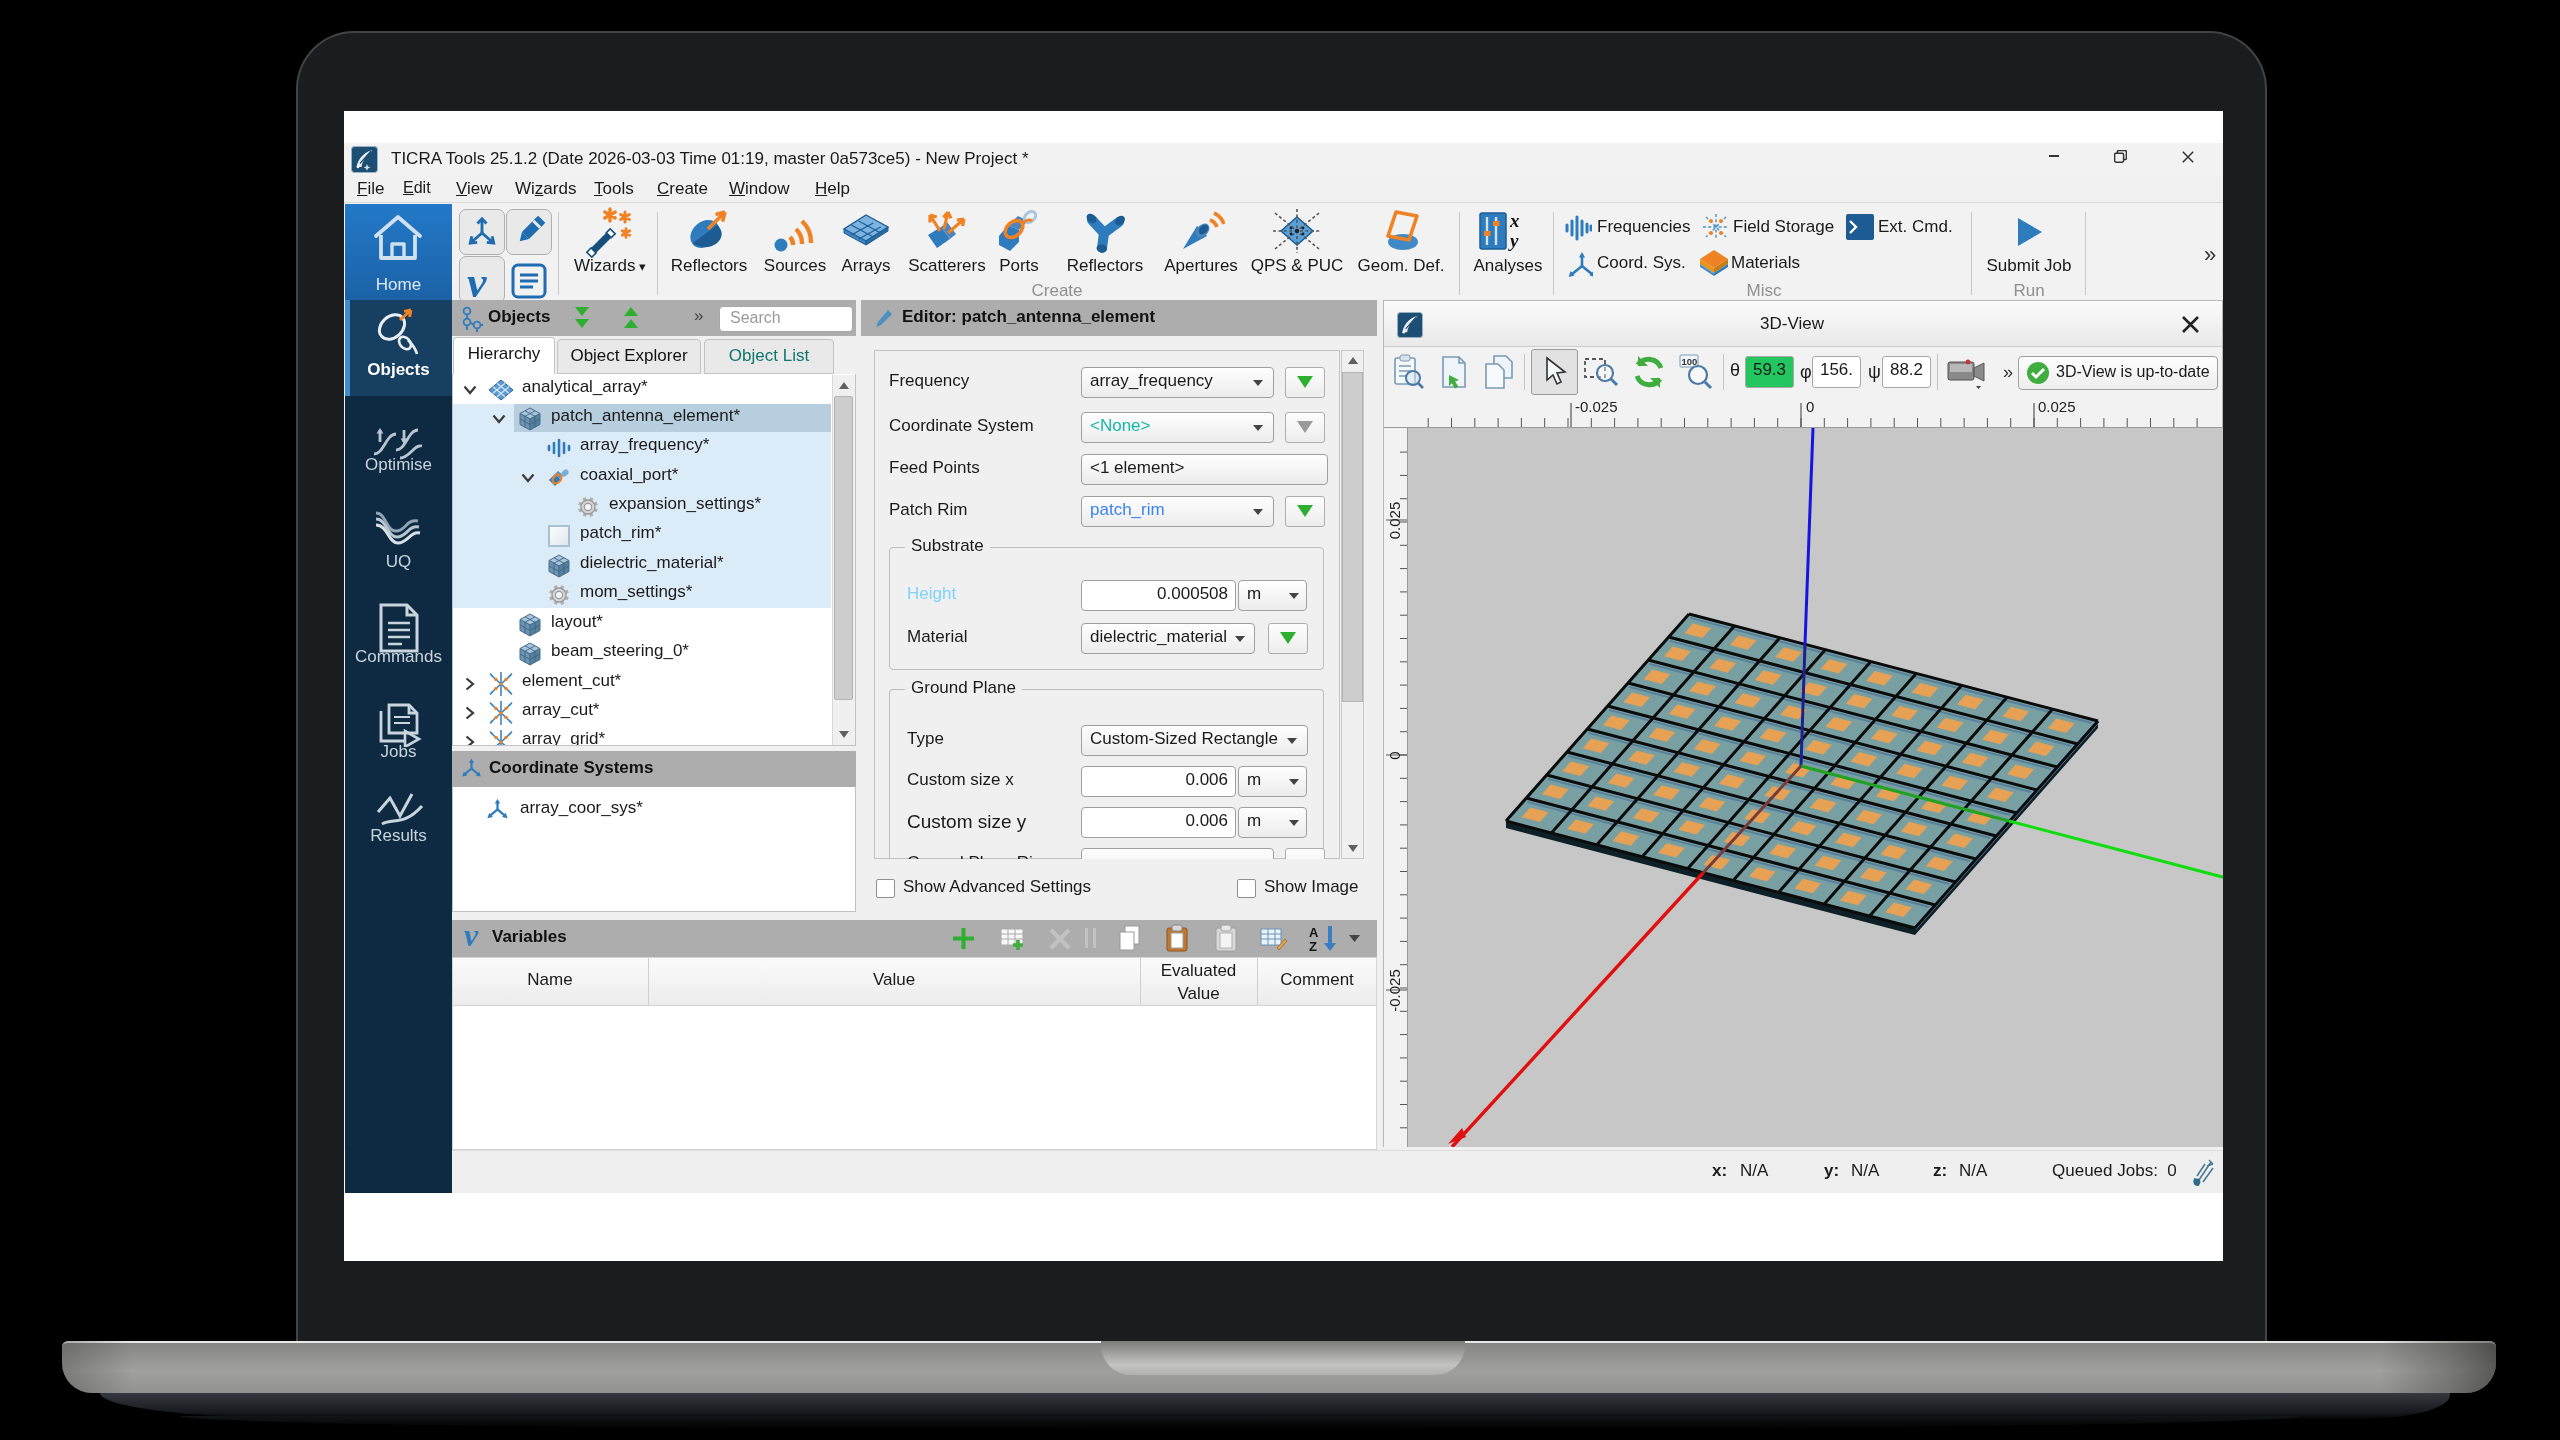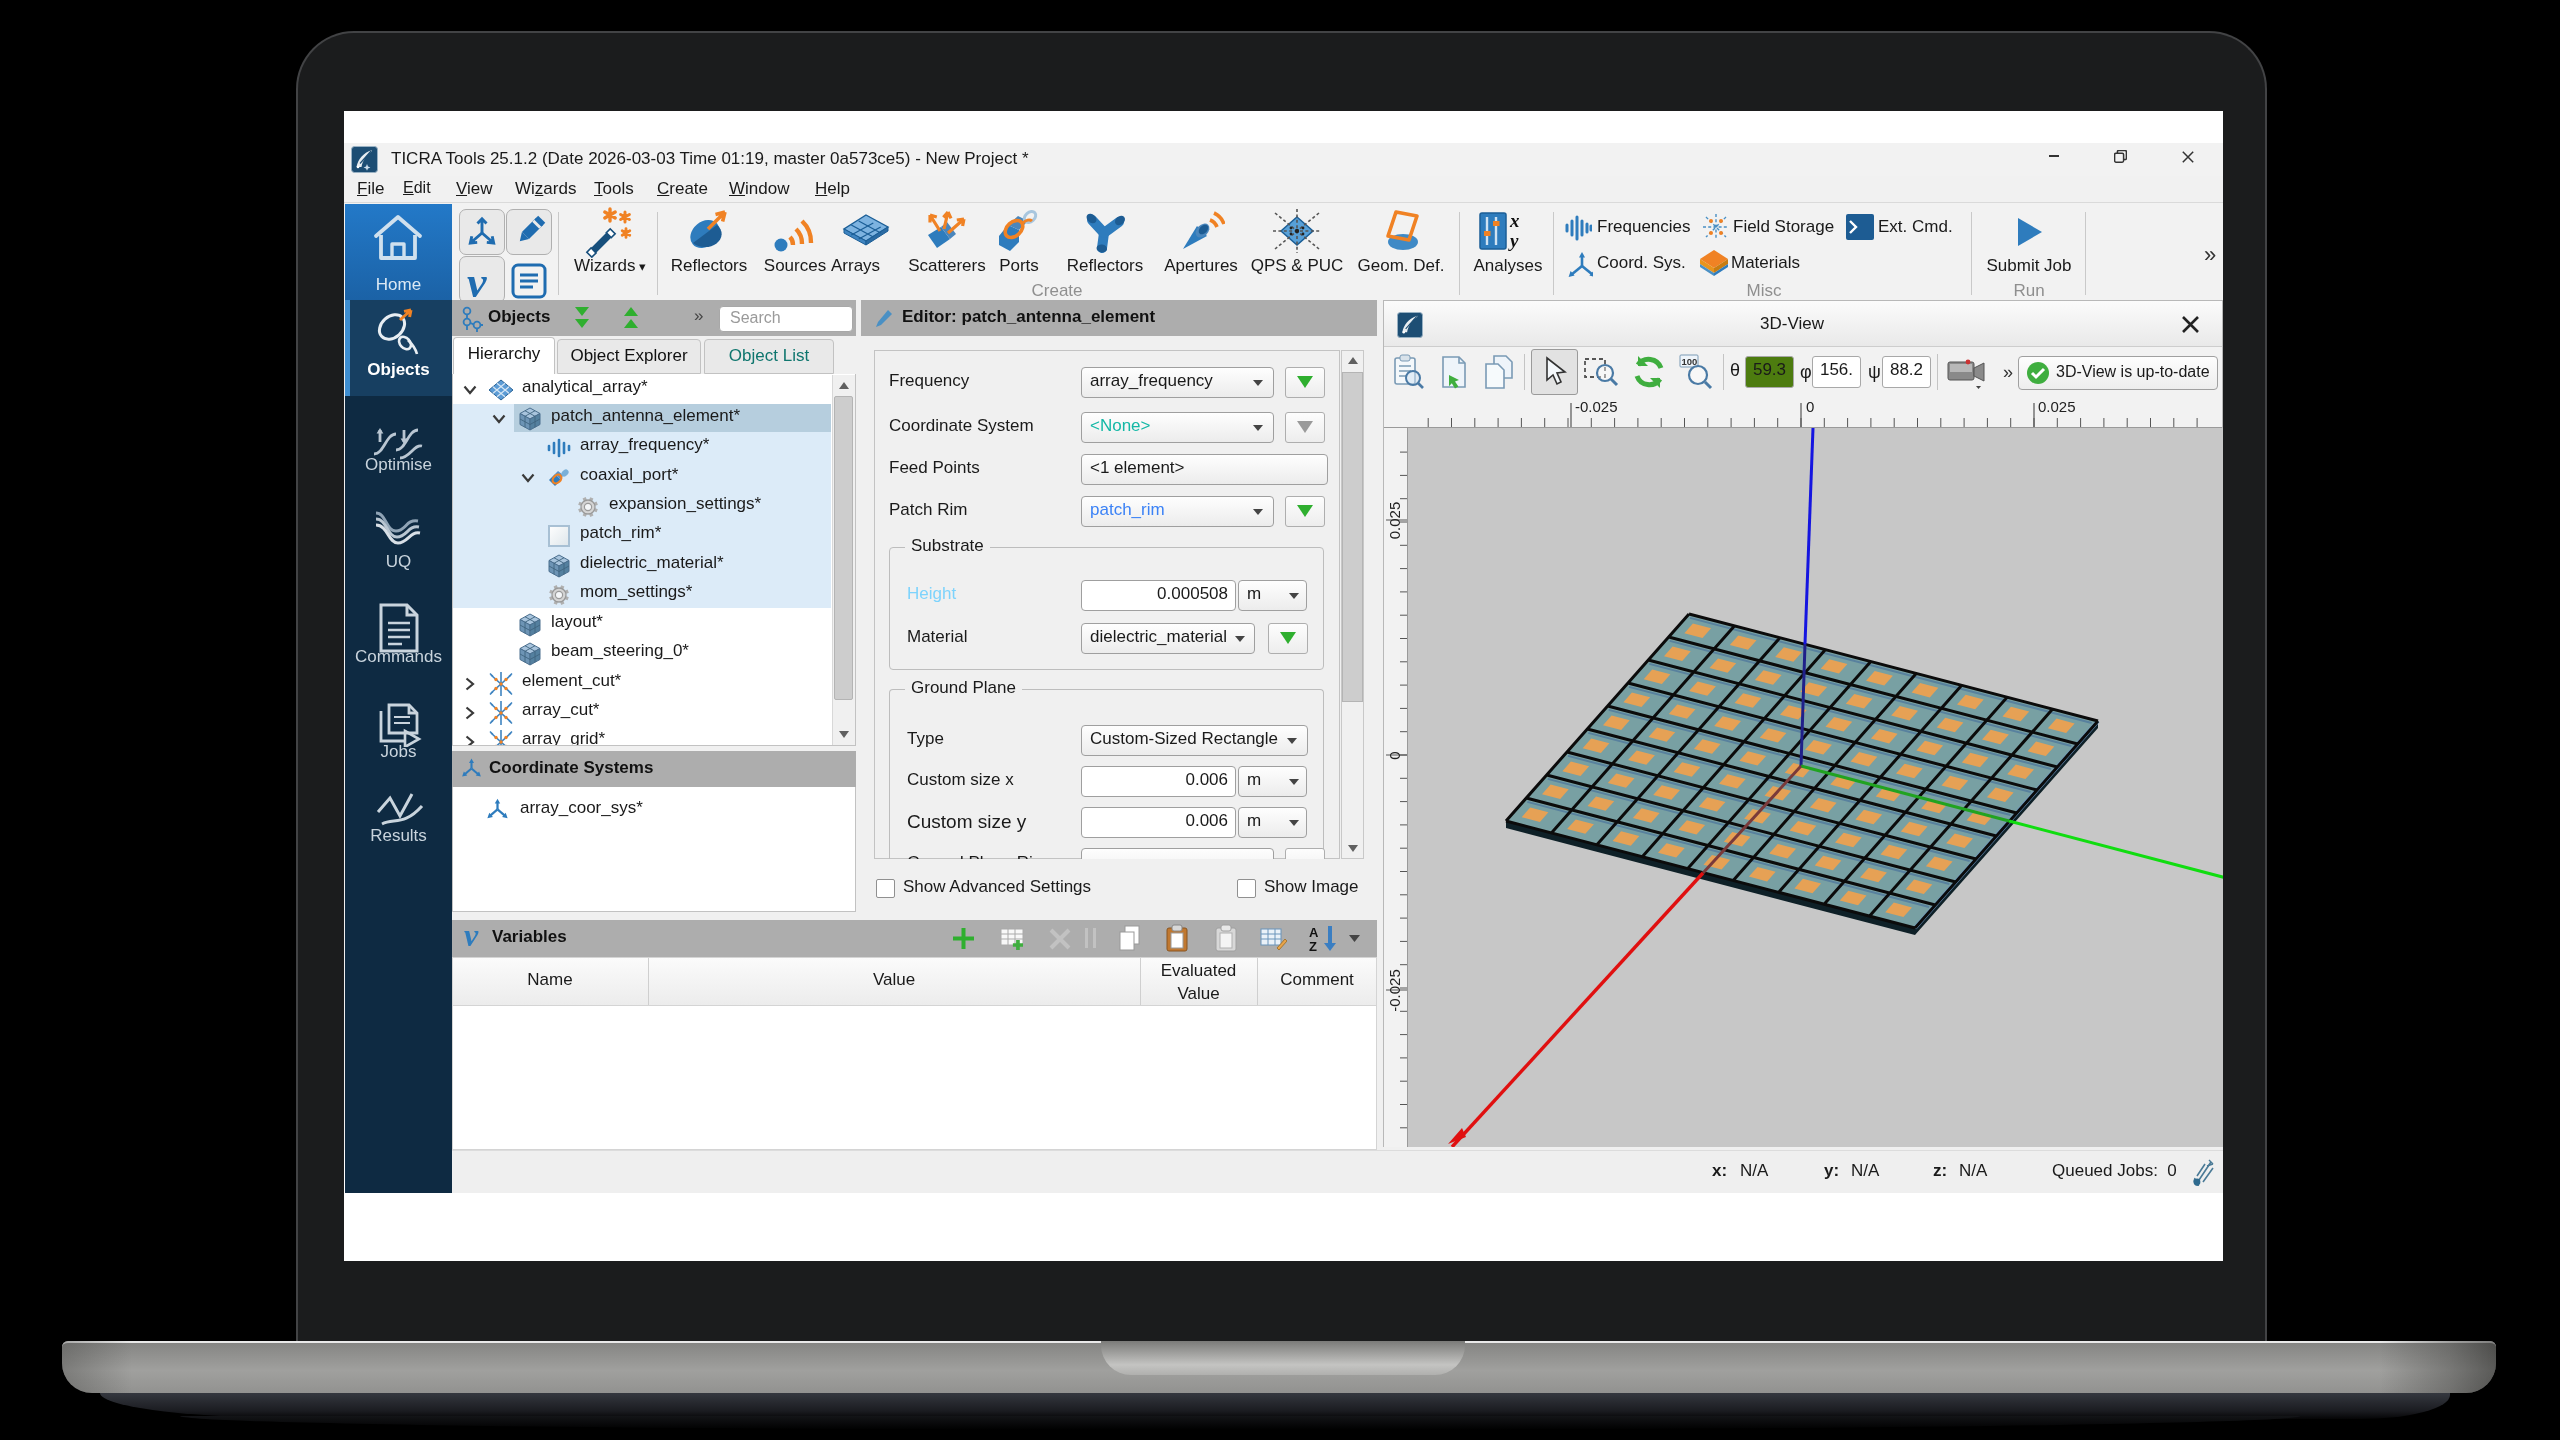--- a/index.html
+++ b/index.html
@@ -161,21 +161,21 @@
       <circle cx="20" cy="27" r="1.4"></circle>
       <circle cx="32" cy="27" r="1.4"></circle>
     </g>
 </svg>
 <svg class="a" style="left:1376px;top:207px" width="50" height="48" viewBox="0 0 50 48">
 <ellipse cx="27" cy="35" rx="15" ry="8" fill="#3f8ac6"></ellipse>
 <path d="M12 29 L20 5 L41 9 L33 33 Z" fill="none" stroke="#f08224" stroke-width="3.6" stroke-linejoin="round"></path>
 </svg>
 <div class="a txt" style="left:664px;top:256px;width:90px;text-align:center;font-size:17px;color:#1a1a1a">Reflectors</div>
 <div class="a txt" style="left:755px;top:256px;width:80px;text-align:center;font-size:17px;color:#1a1a1a">Sources</div>
-<div class="a txt" style="left:831px;top:256px;width:70px;font-size:17px;color:#1a1a1a">Arrays</div>
+<div class="a txt" style="left:831px;top:256px;width:70px;text-align:center;font-size:17px;color:#1a1a1a">Arrays</div>
 <div class="a txt" style="left:897px;top:256px;width:100px;text-align:center;font-size:17px;color:#1a1a1a">Scatterers</div>
 <div class="a txt" style="left:994px;top:256px;width:50px;text-align:center;font-size:17px;color:#1a1a1a">Ports</div>
 <div class="a txt" style="left:1049px;top:256px;width:112px;text-align:center;font-size:17px;color:#1a1a1a">Reflectors</div>
 <div class="a txt" style="left:1153px;top:256px;width:96px;text-align:center;font-size:17px;color:#1a1a1a">Apertures</div>
 <div class="a txt" style="left:1247px;top:256px;width:100px;text-align:center;font-size:17px;color:#1a1a1a">QPS &amp; PUC</div>
 <div class="a txt" style="left:1348px;top:256px;width:106px;text-align:center;font-size:17px;color:#1a1a1a">Geom. Def.</div>
 <div class="a txt" style="left:1007px;top:281px;width:100px;text-align:center;font-size:17px;color:#8f8f8f">Create</div>
 <div class="a" style="left:1459px;top:212px;width:1px;height:83px;background:#c9c9c9"></div>
 <svg class="a" style="left:1476px;top:207px" width="52" height="48" viewBox="0 0 52 48">
 <rect x="4" y="6" width="26" height="36" rx="2" fill="#2e7cbd" stroke="#1b5e96" stroke-width="1.5"></rect>
@@ -723,21 +723,21 @@
 <path d="M30 35 v-10 h-10 z" fill="#3fae3f"></path>
   </svg>
 <svg class="a" style="left:1678px;top:353px" width="38" height="38" viewBox="0 0 38 38">
 <rect x="2" y="2" width="18" height="12" rx="1" fill="#eef4fa" stroke="#7a9ab5"></rect>
 <text x="3.4" y="11.5" font-size="9.5" font-weight="bold" fill="#333">100</text>
 <circle cx="20" cy="22" r="9" fill="rgba(255,255,255,0.4)" stroke="#4a7aa5" stroke-width="2.2"></circle>
 <path d="M27 29 l6 6" stroke="#4a7aa5" stroke-width="3"></path>
   </svg>
 <div class="a" style="left:1723px;top:354px;width:1px;height:36px;background:#c4c4c4"></div>
 <div class="a txt" style="left:1730px;top:360px;font-size:18px;color:#1a1a1a">θ</div>
-<div class="a" style="left:1745px;top:356px;width:49px;height:32px;background:#4d7c0f;border:1px solid #a8a8a8;border-radius:3px;font-size:17px;text-align:center;color:#1a1a1a">
+<div class="a" style="left:1745px;top:356px;width:49px;height:32px;background:#22c55e;border:1px solid #a8a8a8;border-radius:3px;font-size:17px;text-align:center;color:#1a1a1a">
     <div style="margin-top:3px">59.3</div>
   </div>
 <div class="a txt" style="left:1800px;top:362px;font-size:18px;color:#1a1a1a">φ</div>
 <div class="a" style="left:1812px;top:356px;width:49px;height:32px;background:#fff;border:1px solid #a8a8a8;border-radius:3px;font-size:17px;text-align:center;color:#1a1a1a">
     <div style="margin-top:3px">156.</div>
   </div>
 <div class="a txt" style="left:1868px;top:362px;font-size:18px;color:#1a1a1a">ψ</div>
 <div class="a" style="left:1882px;top:356px;width:49px;height:32px;background:#fff;border:1px solid #a8a8a8;border-radius:3px;font-size:17px;text-align:center;color:#1a1a1a">
     <div style="margin-top:3px">88.2</div>
   </div>

